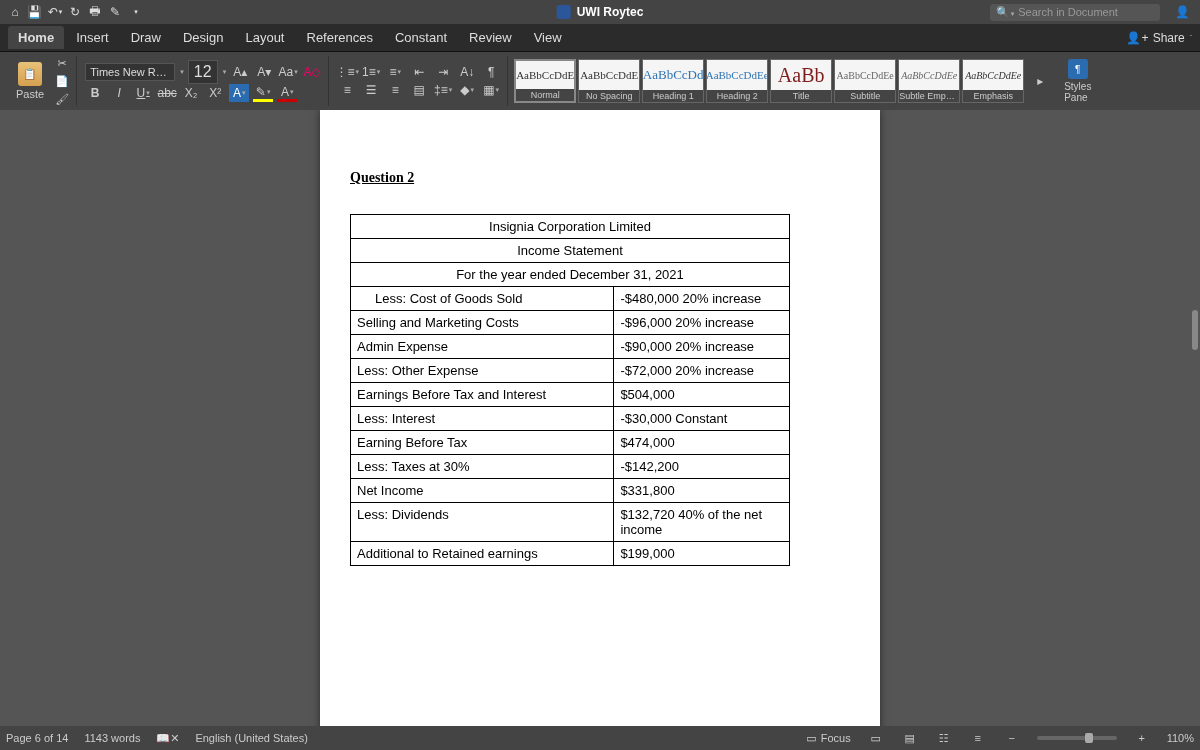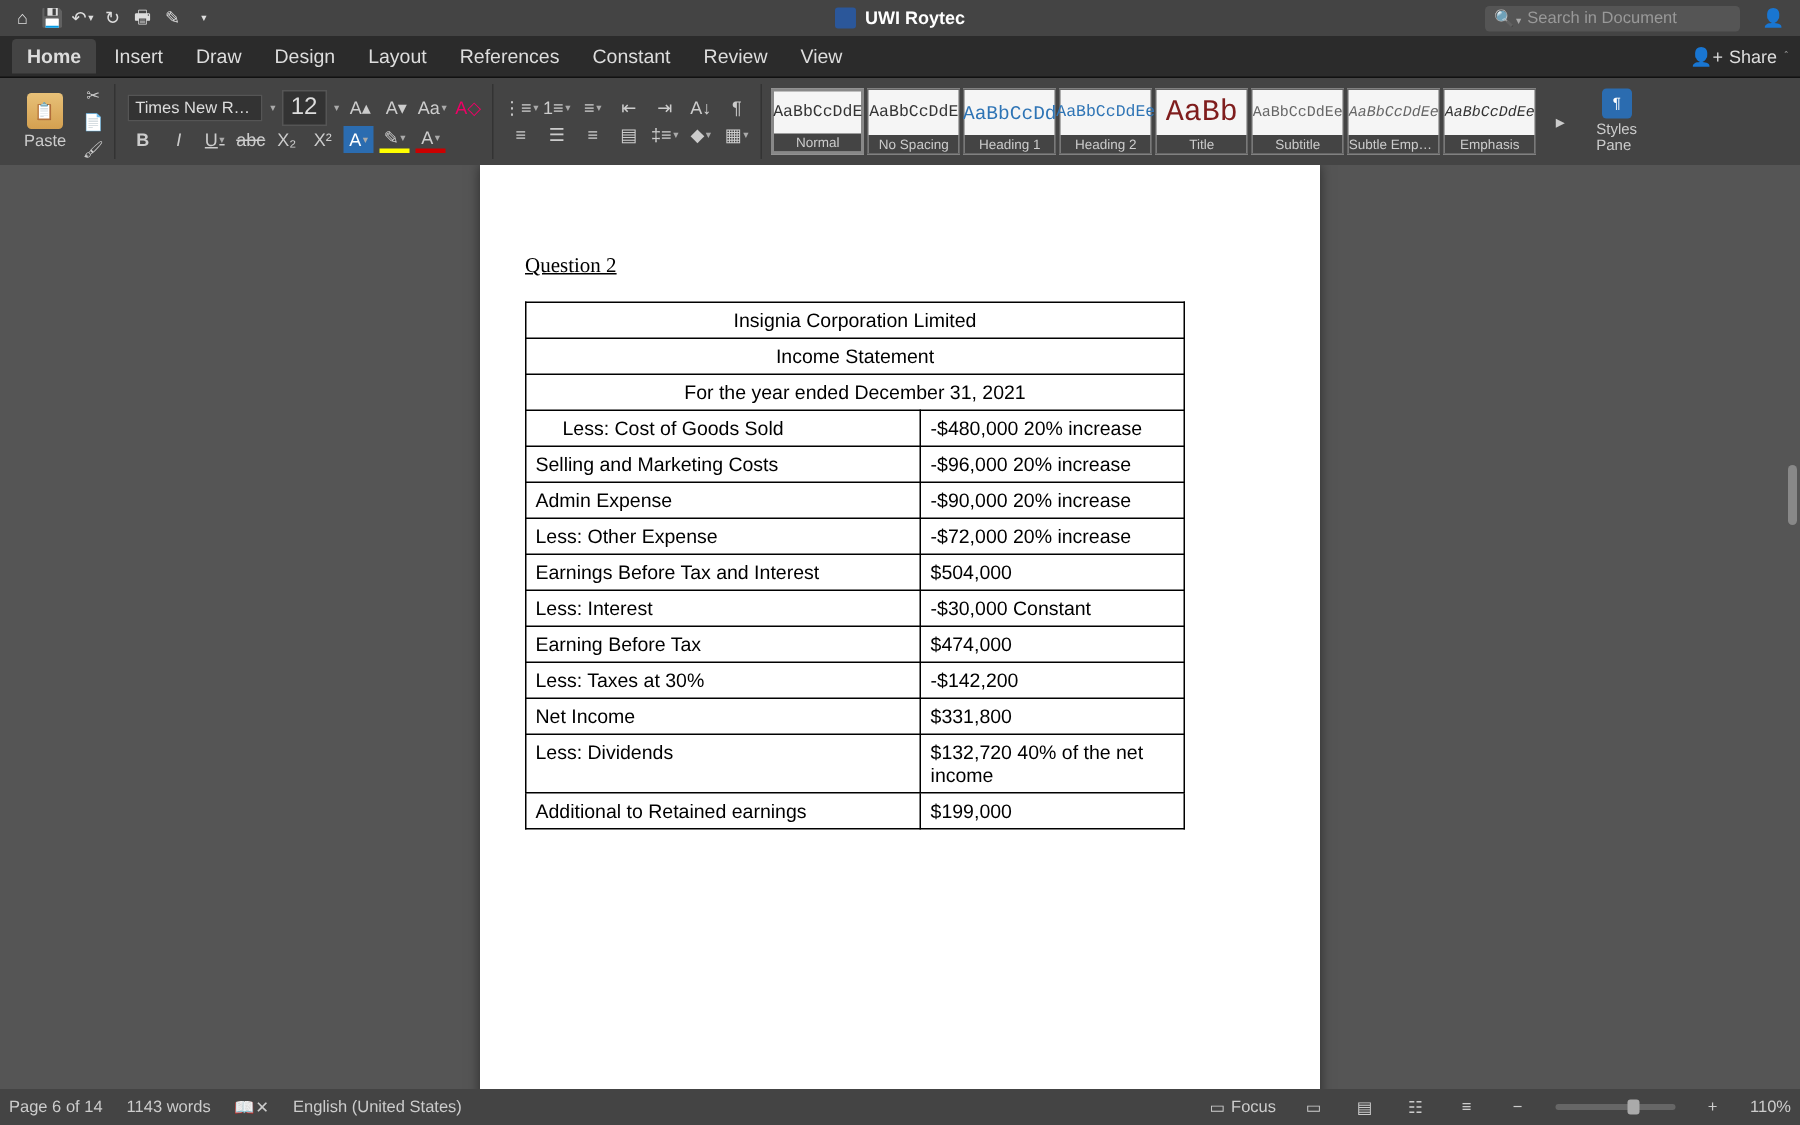--- a/index.html
+++ b/index.html
@@ -29,30 +29,30 @@
 .small-icon { width:16px; height:16px; color:#ccc; display:inline-flex; align-items:center; justify-content:center; font-size:11px; }
 .font-name { background:#333; color:#ddd; font-size:11px; width:90px; padding:2px 4px; border:1px solid #555; }
 .font-size { background:#333; color:#ddd; font-size:16px; width:30px; padding:2px 4px; border:1px solid #555; text-align:center;}
 .btn-icon { width:20px; height:18px; color:#ccc; display:inline-flex; align-items:center; justify-content:center; font-size:12px; cursor:pointer; }
 .caret { font-size:7px; color:#aaa; margin-left:1px; }
 .format-btn { font-weight:bold; }
 
 
 .styles-gallery { display:flex; gap:2px; padding:0 4px; align-items:center;}
 .style-item { width:62px; height:44px; background:#f5f5f5; border:1px solid #666; display:flex; flex-direction:column; align-items:center; justify-content:space-between; cursor:pointer; }
-.style-preview { font-family: Liberation Mono, monospace; font-size:11px; color:#333; flex:1; display:flex; align-items:center; overflow:hidden; white-space:nowrap;}
+.style-preview { font-family: Liberation Serif, serif; font-size:11px; color:#333; flex:1; display:flex; align-items:center; overflow:hidden; white-space:nowrap;}
 .style-item.sel { border:2px solid #888; }
 .style-name { font-size:9px; background:#444; color:#ccc; width:100%; text-align:center; padding:1px 0; overflow:hidden; white-space:nowrap; text-overflow:ellipsis;}
 .styles-pane-btn { display:flex; flex-direction:column; align-items:center; color:#ccc; font-size:10px; padding:0 6px; gap:2px;}
 .styles-pane-icon { width:20px; height:20px; background:#2b6cb0; border-radius:3px; display:flex; align-items:center; justify-content:center; color:#fff; font-size:10px;}
 
 
 .doc-area { flex:1; background:#555; overflow:auto; display:flex; justify-content:center; position:relative; }
 .page { width:560px; background:#fff; margin-top: 0; padding: 60px 30px 60px 30px; min-height: 800px; box-shadow:0 0 8px rgba(0,0,0,0.5); }
-.q-title { font-family:"Times New Roman", serif; font-weight:normal; text-decoration:underline; font-size:14px; margin-bottom:15px; }
+.q-title { font-family:"Times New Roman", serif; font-weight:bold; text-decoration:underline; font-size:14px; margin-bottom:28px; }
 table.income { border-collapse:collapse; width: 440px; font-family:"Times New Roman", serif; font-size:13px; }
 table.income td { border:1px solid #000; padding: 4px 6px; vertical-align:top; }
 table.income .hdr { text-align:center; }
 table.income .hdr td { border-left:1px solid #000; border-right:1px solid #000; }
 .scroll-thumb { position:absolute; right:2px; top:200px; width:6px; height:40px; background:#888; border-radius:3px; }
 
 
 .statusbar { background:#444; height:24px; display:flex; align-items:center; color:#ccc; font-size:11px; padding:0 6px; gap:16px; }
 .statusbar .spacer { flex:1; }
 .view-btn { width:18px; height:14px; display:inline-flex; align-items:center; justify-content:center; cursor:pointer; color:#ccc;}

